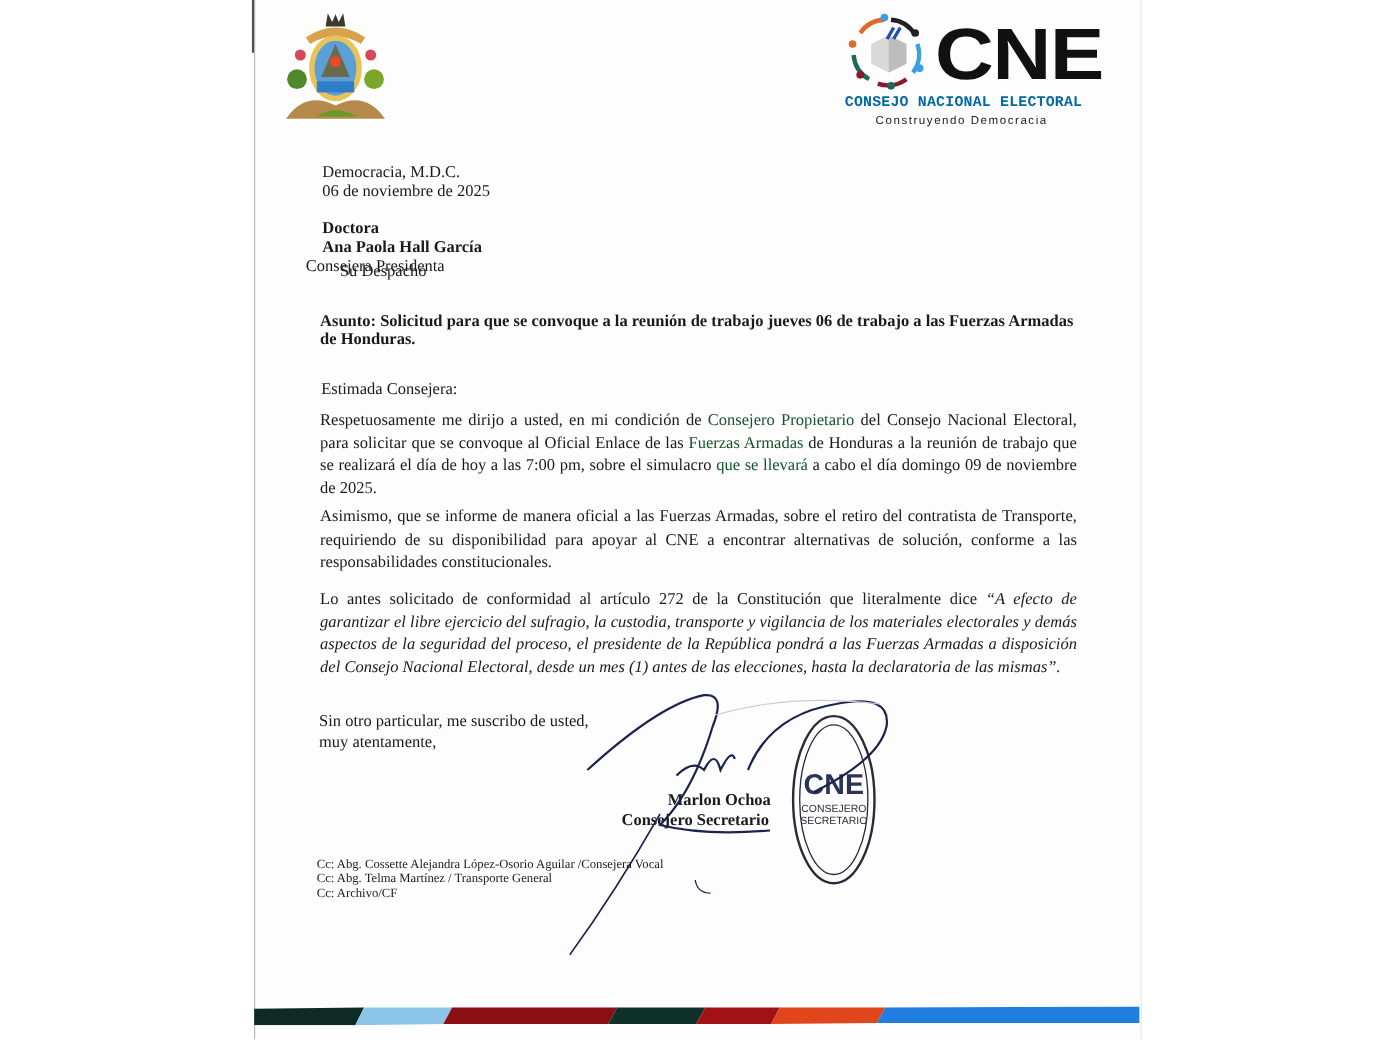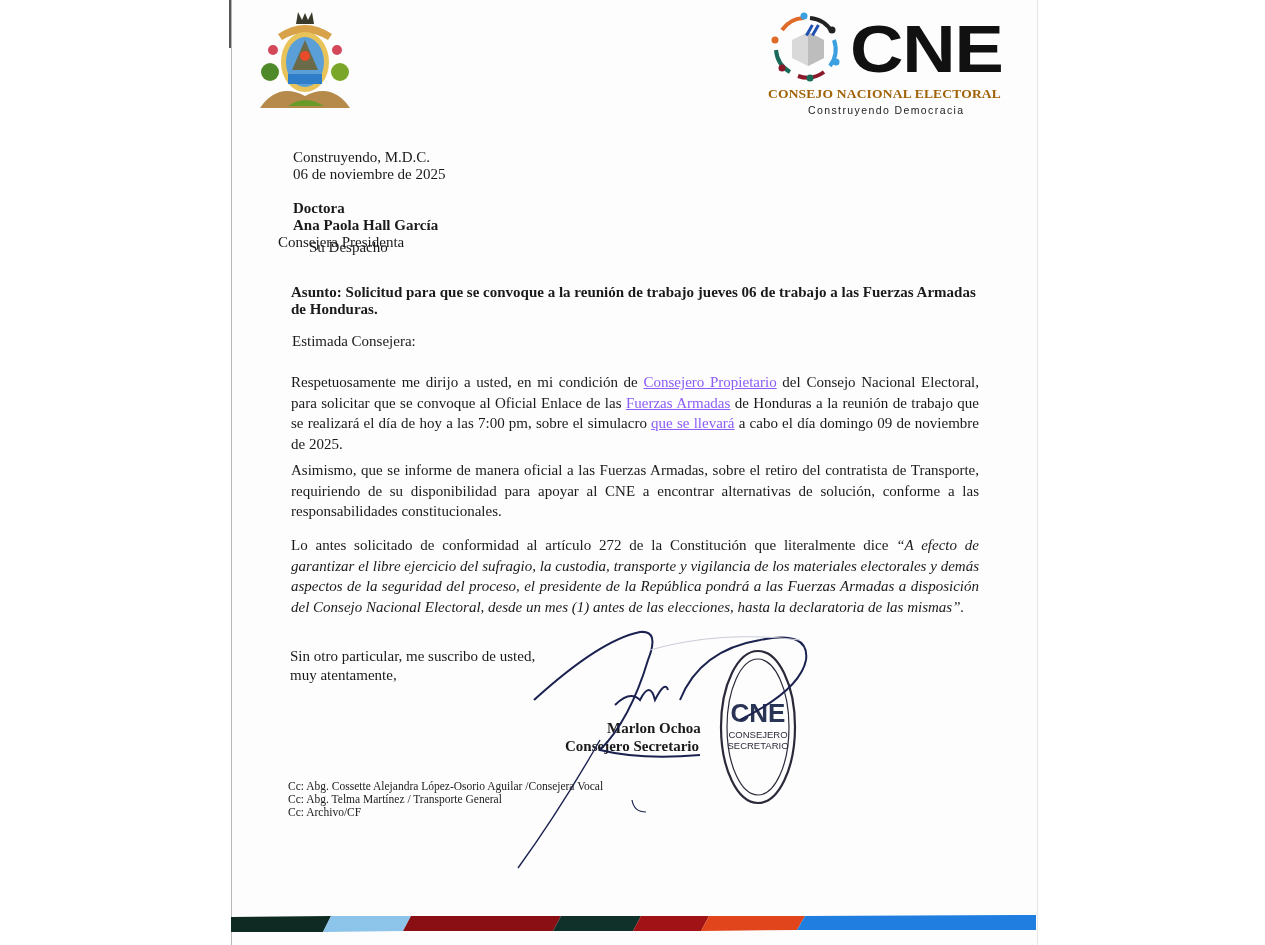--- a/index.html
+++ b/index.html
@@ -26,36 +26,36 @@
   .cne-logo { position: absolute; left: 766px; top: 10px; width: 248px; height: 110px; }
   .cne-mark { position: absolute; left: 2px; top: 0; width: 76px; height: 74px; }
   .cne-word {
     position: absolute; left: 84px; top: 6px;
     font-family: "Liberation Sans", sans-serif; font-weight: 900;
     font-size: 66px; line-height: 66px; letter-spacing: -1px; color: #111;
     transform: scaleX(1.12); transform-origin: left top;
   }
   .cne-full {
     position: absolute; left: 2px; top: 76px; width: 246px;
-    font-family: Liberation Serif, serif; font-weight: 700;
-    font-size: 13.5px; letter-spacing: 0.2px; color: #a16207; white-space: nowrap;
+    font-family: Liberation Mono, monospace; font-weight: 700;
+    font-size: 13.5px; letter-spacing: 0.2px; color: #0369a1; white-space: nowrap;
   }
   .cne-tag {
-    position: absolute; left: 42px; top: 94px;
+    position: absolute; left: 30px; top: 94px;
     font-family: "Liberation Sans", sans-serif; font-size: 10.5px;
     letter-spacing: 1.4px; color: #222; white-space: nowrap;
   }
   .txt { position: absolute; font-size: 15px; line-height: 17px; white-space: nowrap; }
   .b { font-weight: bold; }
   .para {
     position: absolute; left: 291px; width: 688px;
     font-size: 15px; line-height: 20.5px; text-align: justify;
   }
   .para i { font-style: italic; }
-  .faded { color: #8b5cf6; text-decoration: underline; }
+  .faded { color: #14532d; }
   .cc { position: absolute; left: 288px; font-size: 11.5px; line-height: 12.5px; white-space: nowrap; }
   .sig-overlay { position: absolute; left: 0; top: 0; width: 1265px; height: 945px; pointer-events: none; }
   .stamp-text { font-family: "Liberation Sans", sans-serif; }
   .bottom-bar { position: absolute; left: 231px; top: 915px; width: 805px; height: 17px; }
 </style>
 </head>
 <body>
 
 <div class="page"></div>
 <div class="page-topedge"></div>
@@ -96,31 +96,31 @@
       <path d="M40 22 L56 30 L56 48 L40 56 Z" fill="#bdbdbd"></path>
       <rect x="40" y="14" width="3" height="12" fill="#1f4fb0" transform="rotate(30 41 20)"></rect>
       <rect x="46" y="14" width="3" height="12" fill="#1f4fb0" transform="rotate(30 47 20)"></rect>
     </svg>
   </div>
   <div class="cne-word">CNE</div>
   <div class="cne-full">CONSEJO NACIONAL ELECTORAL</div>
   <div class="cne-tag">Construyendo Democracia</div>
 </div>
 
-<div class="txt" style="left:293px; top:149px;">Construyendo, M.D.C.</div>
+<div class="txt" style="left:293px; top:149px;">Democracia, M.D.C.</div>
 <div class="txt" style="left:293px; top:166px;">06 de noviembre de 2025</div>
 
 <div class="txt b" style="left:293px; top:200px;">Doctora</div>
 <div class="txt b" style="left:293px; top:217px;">Ana Paola Hall García</div>
 <div class="txt" style="left:278px; top:234px;text-align:right;">Consejera Presidenta</div>
 <div class="txt" style="left:293px; top:239px;margin-left:16px;">Su Despacho</div>
 
 <div class="para b" style="top:284px; line-height:17px; text-align:left; width:690px;">Asunto: Solicitud para que se convoque a la reunión de trabajo jueves 06 de trabajo a las Fuerzas Armadas de Honduras.</div>
 
-<div class="txt" style="left:292px; top:333px;">Estimada Consejera:</div>
+<div class="txt" style="left:292px; top:346px;">Estimada Consejera:</div>
 
 <div class="para" style="top:372px;">
   <span>Respetuosamente me dirijo a usted, en mi condición de </span><span class="faded">Consejero Propietario</span><span> del Consejo Nacional Electoral, para solicitar que se convoque al Oficial Enlace de las </span><span class="faded">Fuerzas Armadas</span><span> de Honduras a la reunión de trabajo que se realizará el día de hoy a las 7:00 pm, sobre el simulacro </span><span class="faded">que se llevará</span><span> a cabo el día domingo 09 de noviembre de 2025.</span>
 </div>
 
 <div class="para" style="top:460px;">Asimismo, que se informe de manera oficial a las Fuerzas Armadas, sobre el retiro del contratista de Transporte, requiriendo de su disponibilidad para apoyar al CNE a encontrar alternativas de solución, conforme a las responsabilidades constitucionales.</div>
 
 <div class="para" style="top:535px;">
   <span>Lo antes solicitado de conformidad al artículo 272 de la Constitución que literalmente dice </span><i>“A efecto de garantizar el libre ejercicio del sufragio, la custodia, transporte y vigilancia de los materiales electorales y demás aspectos de la seguridad del proceso, el presidente de la República pondrá a las Fuerzas Armadas a disposición del Consejo Nacional Electoral, desde un mes (1) antes de las elecciones, hasta la declaratoria de las mismas”.</i>
 </div>

